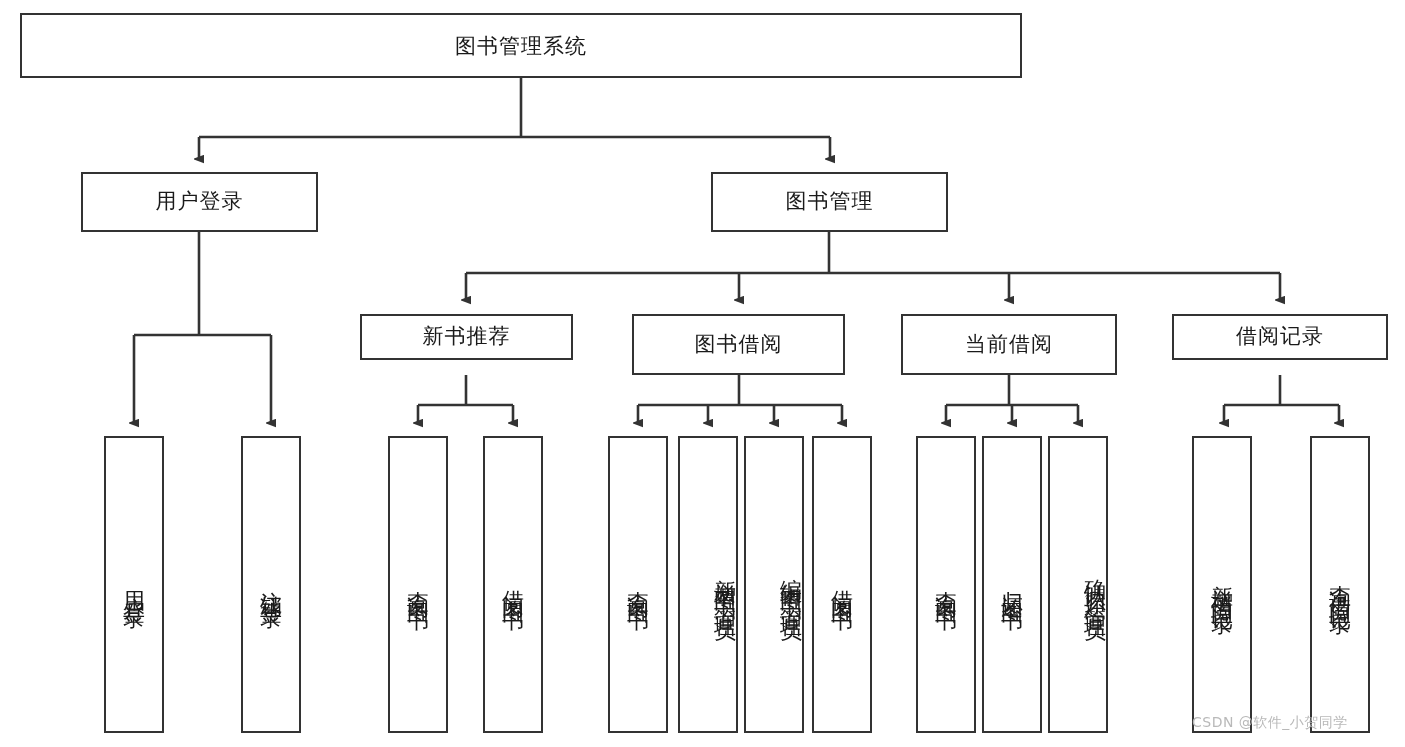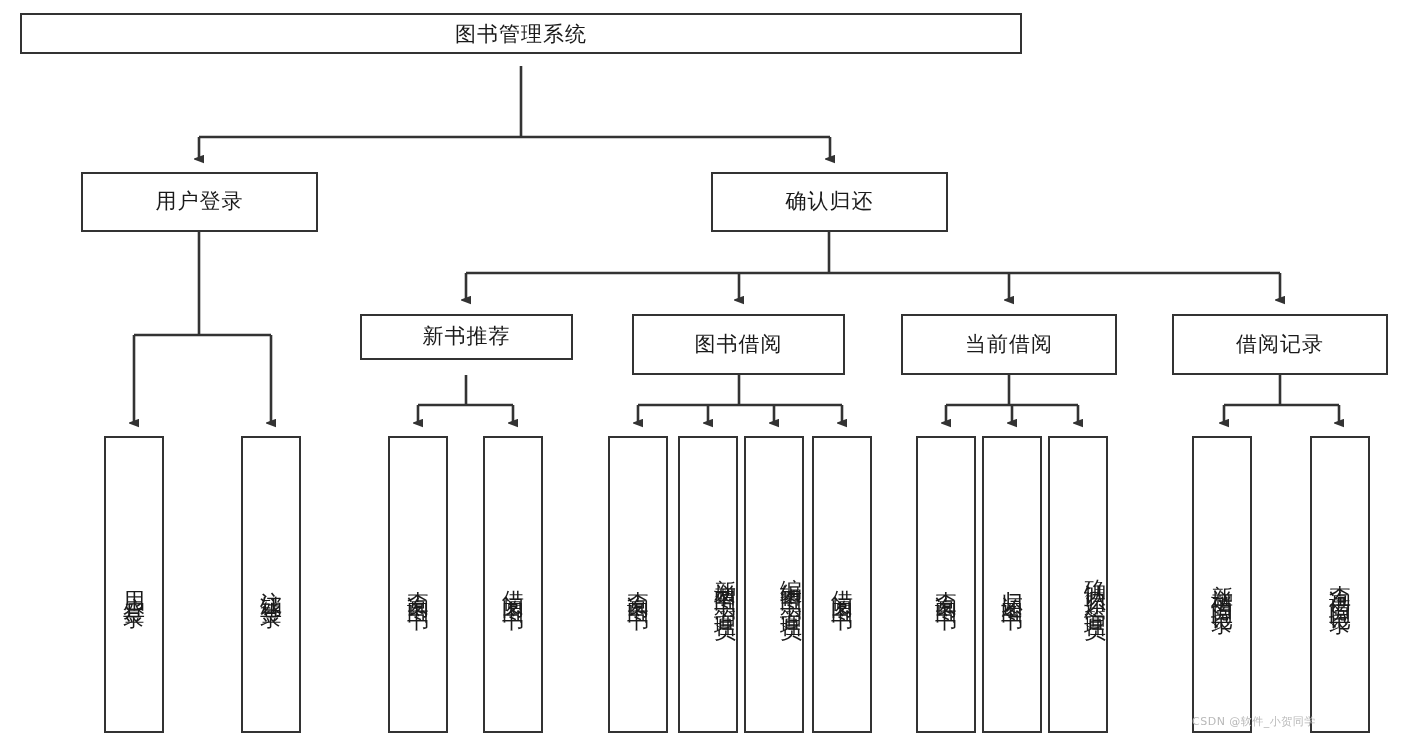--- a/index.html
+++ b/index.html
@@ -56,21 +56,21 @@
     justify-content: center;
     padding-top: 6px;
     text-indent: 0;
   }
   .node-v.center-v {
     align-items: center;
     padding-top: 0;
   }
   .watermark {
     position: absolute;
-    font-size: 11px;
+    font-size: 14px;
     color: #b9b9b9;
     white-space: nowrap;
     letter-spacing: 0.5px;
   }
 </style>
 </head>
 <body>
 
 <div id="diagram-root">
 
@@ -120,29 +120,29 @@
       <path d="M1012,405 L1012,423" marker-end="url(#arrow)"></path>
       <path d="M1078,405 L1078,423" marker-end="url(#arrow)"></path>
 
       <path d="M1280,375 L1280,405"></path>
       <path d="M1224,405 L1339,405"></path>
       <path d="M1224,405 L1224,423" marker-end="url(#arrow)"></path>
       <path d="M1339,405 L1339,423" marker-end="url(#arrow)"></path>
     </g>
   </svg>
 
-  <div class="node node-root" style="left:20px; top:13px; width:1002px; height:41px;">图书管理系统</div>
+  <div class="node node-root" style="left:20px; top:13px; width:1002px; height:65px;">图书管理系统</div>
 
   <div class="node node-h" style="left:81px; top:172px; width:237px; height:60px;">用户登录</div>
-  <div class="node node-h" style="left:711px; top:172px; width:237px; height:60px;">确认归还</div>
+  <div class="node node-h" style="left:711px; top:172px; width:237px; height:60px;">图书管理</div>
 
   <div class="node node-h" style="left:360px; top:314px; width:213px; height:46px;">新书推荐</div>
   <div class="node node-h" style="left:901px; top:314px; width:216px; height:61px;">当前借阅</div>
   <div class="node node-h" style="left:632px; top:314px; width:213px; height:61px;">图书借阅</div>
-  <div class="node node-h" style="left:1172px; top:314px; width:216px; height:61px;">借阅记录</div>
+  <div class="node node-h" style="left:1172px; top:314px; width:216px; height:46px;">借阅记录</div>
 
   <div class="node node-v center-v" style="left:104px; top:436px; width:60px; height:297px;">用户登录</div>
   <div class="node node-v center-v" style="left:241px; top:436px; width:60px; height:297px;">注销登录</div>
 
   <div class="node node-v center-v" style="left:388px; top:436px; width:60px; height:297px;">查询图书</div>
   <div class="node node-v center-v" style="left:483px; top:436px; width:60px; height:297px;">借阅图书</div>
 
   <div class="node node-v center-v" style="left:608px; top:436px; width:60px; height:297px;">查询图书</div>
   <div class="node node-v" style="left:678px; top:436px; width:60px; height:297px;">新增图书（管理员）</div>
   <div class="node node-v" style="left:744px; top:436px; width:60px; height:297px;">编辑图书（管理员）</div>

